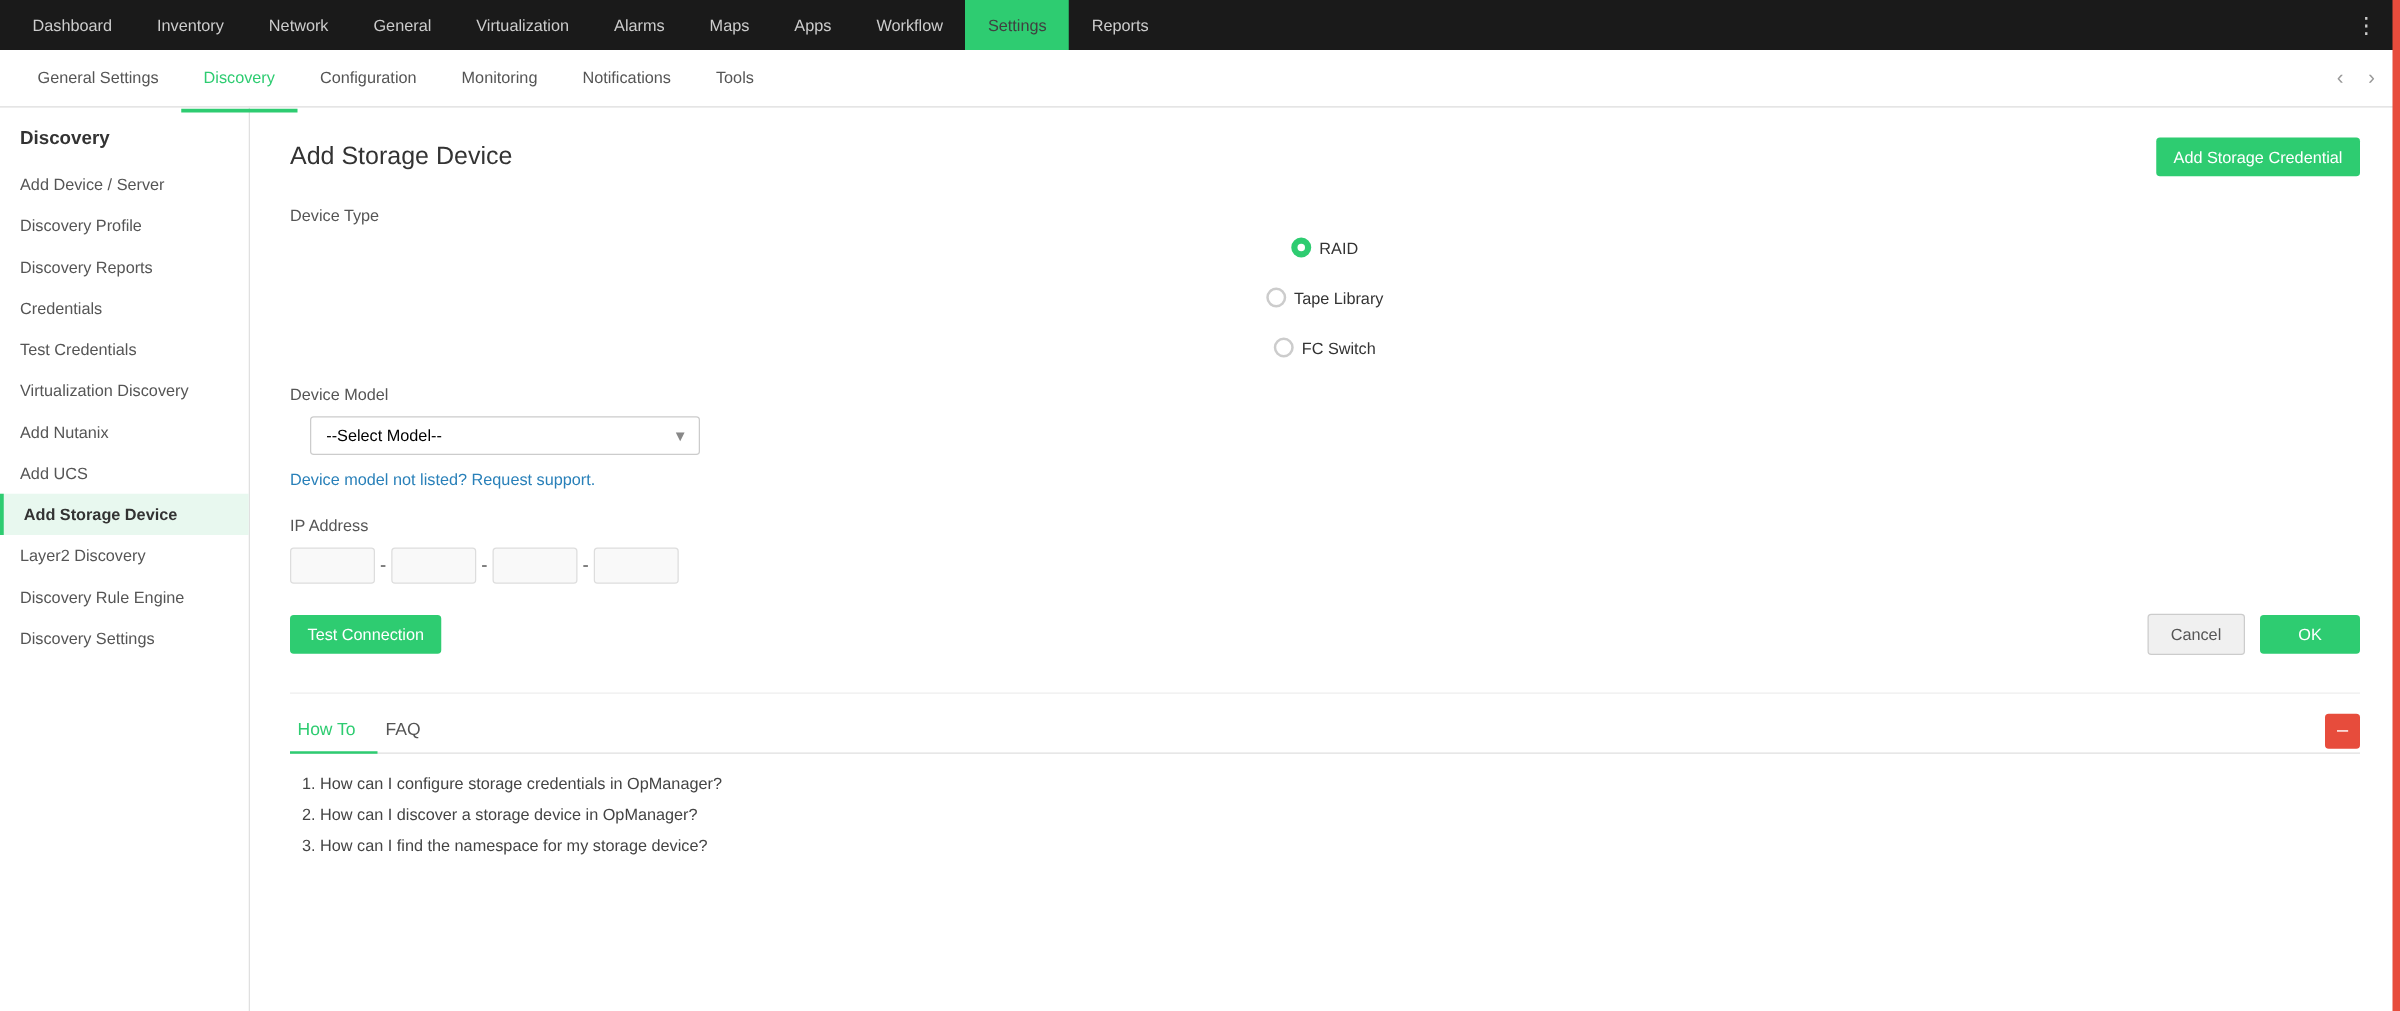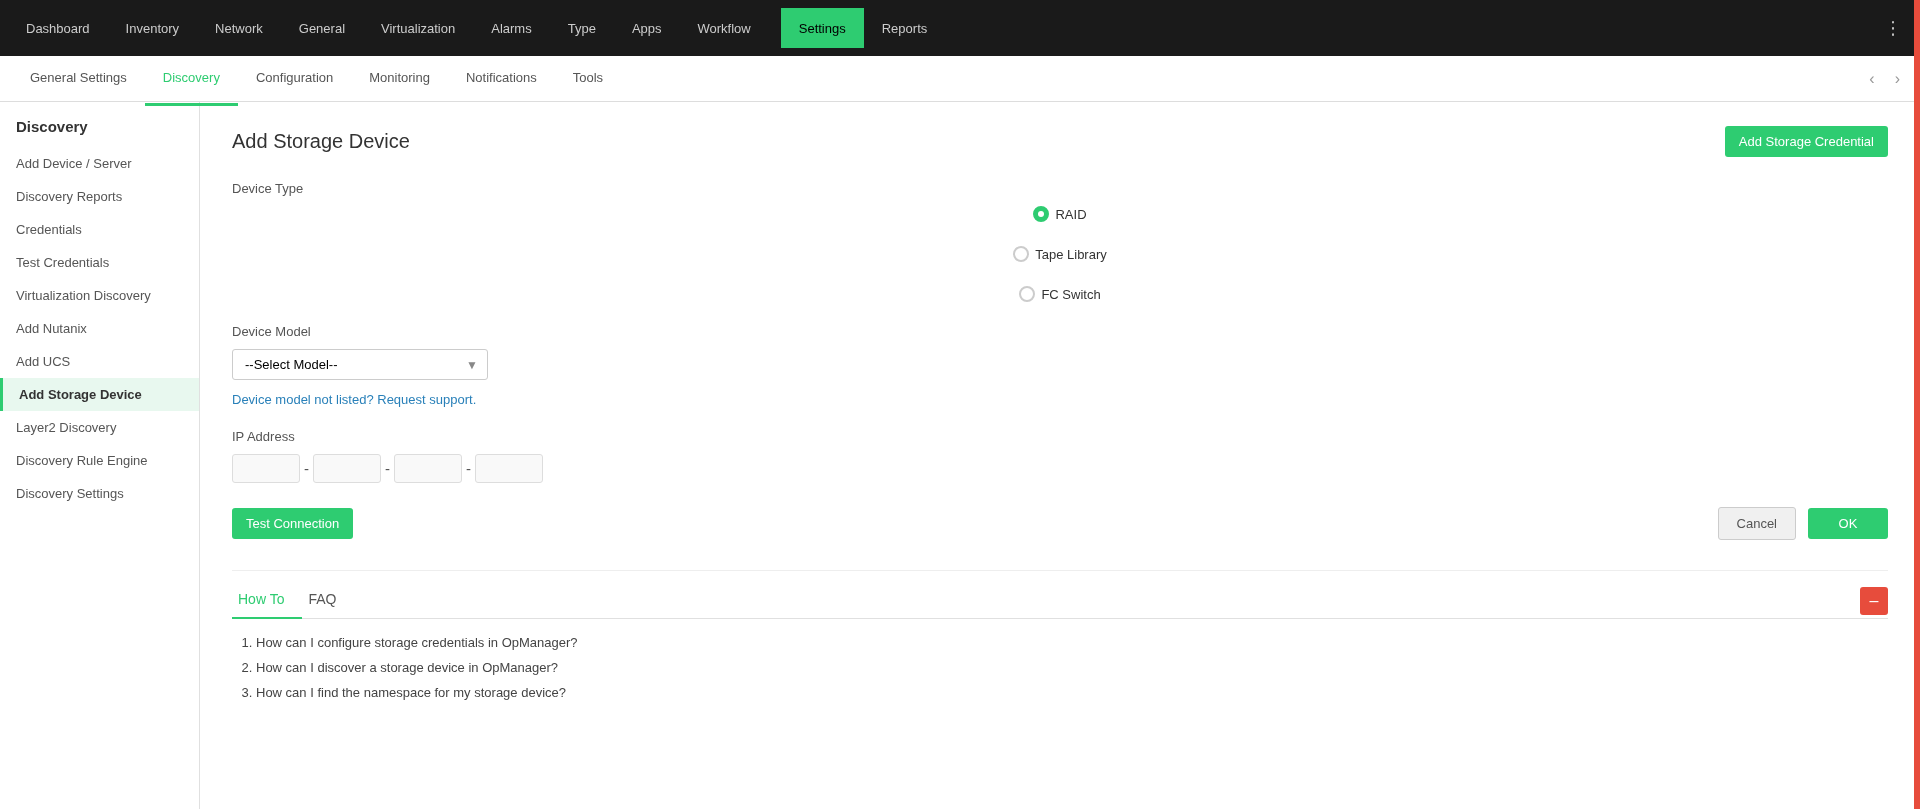--- a/index.html
+++ b/index.html
@@ -3,34 +3,34 @@
   <meta charset="utf-8">
   <style>
     * { box-sizing: border-box; margin: 0; padding: 0; }
     body { font-family: Arial, sans-serif; font-size: 13px; background: #f5f5f5; color: #333; }
 
     
     .top-nav {
       display: flex;
       align-items: center;
       background: #1a1a1a;
-      height: 56px;
+      height: 40px;
       padding: 0 8px;
     }
     .top-nav-item {
       color: #ccc;
       padding: 0 18px;
       height: 40px;
       display: flex;
       align-items: center;
       cursor: pointer;
       font-size: 13px;
       white-space: nowrap;
     }
-    .top-nav-item.active { color: #000000; background: #2ecc71; margin-left: 12px; }
+    .top-nav-item.active { color: #404040; background: #2ecc71; }
     .top-nav-spacer { flex: 1; }
     .top-nav-more {
       color: #ccc;
       cursor: pointer;
       padding: 0 10px;
       font-size: 18px;
     }
 
     
     .sub-nav {
@@ -176,21 +176,22 @@
       height: 6px;
       border-radius: 50%;
       background: #fff;
     }
     .radio-label { font-size: 13px; color: #333; }
 
     
     .select-wrap {
       position: relative;
       display: inline-block;
-      width: 256px;
+      width: 312px;
+      margin-left: 16px;
     }
     .select-wrap select {
       width: 100%;
       padding: 7px 12px;
       border: 1px solid #ccc;
       border-radius: 3px;
       font-size: 13px;
       appearance: none;
       background: #fff;
       cursor: pointer;
@@ -296,21 +297,21 @@
 <body>
 
 <nav class="top-nav">
   <div id="top-nav-items" style="display: flex; align-items: center;">
       <div class="top-nav-item">Dashboard</div>
       <div class="top-nav-item">Inventory</div>
       <div class="top-nav-item">Network</div>
       <div class="top-nav-item">General</div>
       <div class="top-nav-item">Virtualization</div>
       <div class="top-nav-item">Alarms</div>
-      <div class="top-nav-item">Type</div>
+      <div class="top-nav-item">Maps</div>
       <div class="top-nav-item">Apps</div>
       <div class="top-nav-item">Workflow</div>
       <div class="top-nav-item active">Settings</div>
       <div class="top-nav-item">Reports</div>
     </div>
   <div class="top-nav-spacer"></div>
   <span class="top-nav-more">⋮</span>
 </nav>
 
 <nav class="sub-nav">
@@ -327,20 +328,21 @@
     <button class="sub-nav-arrow">›</button>
   </div>
 </nav>
 
 <div class="main-layout">
 
   <aside class="sidebar">
     <div class="sidebar-title">Discovery</div>
     <div id="sidebar-items">
         <div class="sidebar-item">Add Device / Server</div>
+        <div class="sidebar-item">Discovery Profile</div>
         <div class="sidebar-item">Discovery Reports</div>
         <div class="sidebar-item">Credentials</div>
         <div class="sidebar-item">Test Credentials</div>
         <div class="sidebar-item">Virtualization Discovery</div>
         <div class="sidebar-item">Add Nutanix</div>
         <div class="sidebar-item">Add UCS</div>
         <div class="sidebar-item active">Add Storage Device</div>
         <div class="sidebar-item">Layer2 Discovery</div>
         <div class="sidebar-item">Discovery Rule Engine</div>
         <div class="sidebar-item">Discovery Settings</div>

